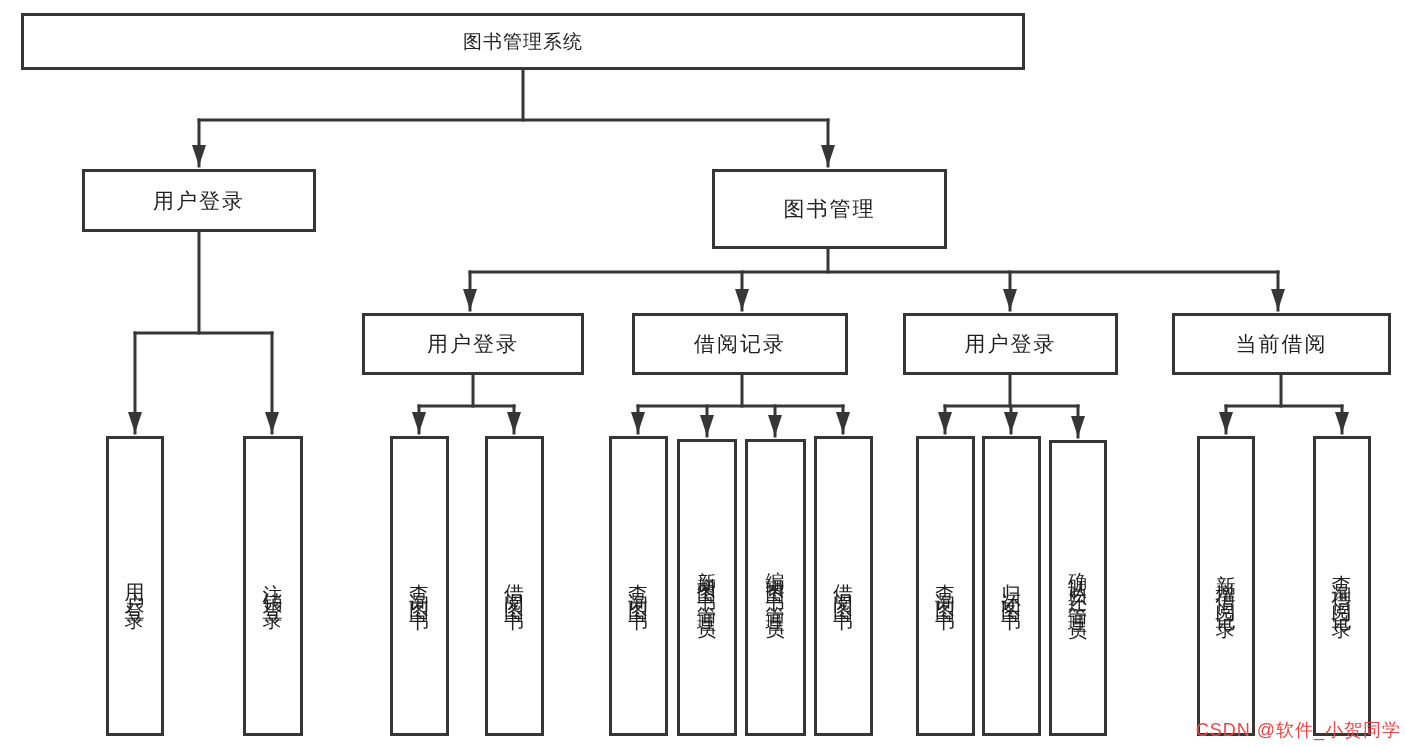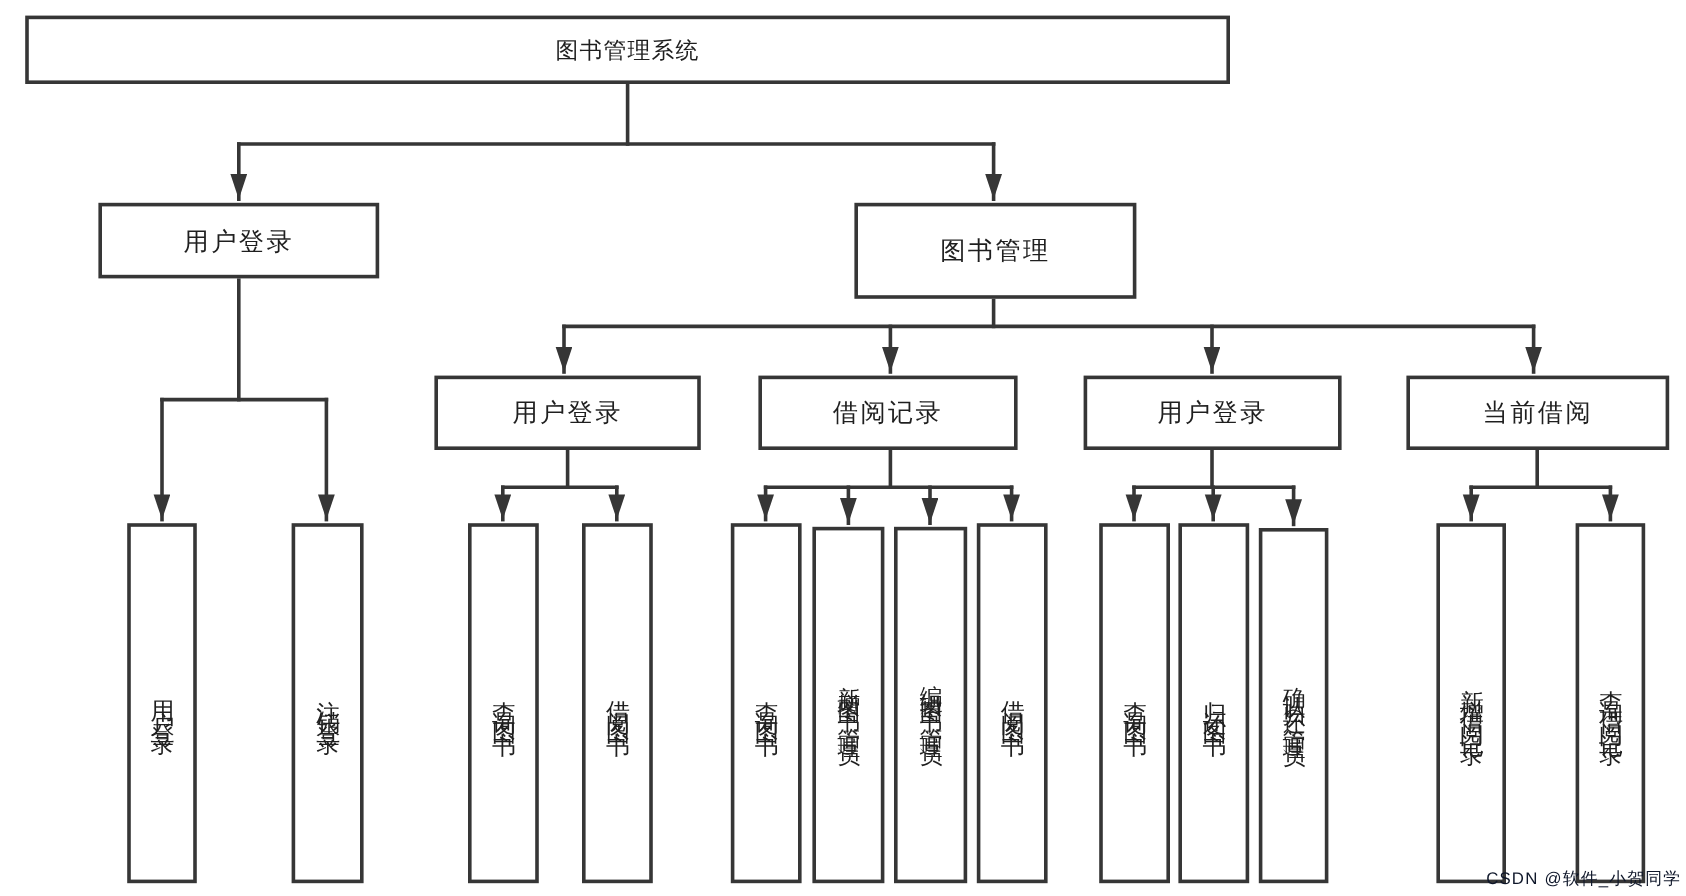--- a/index.html
+++ b/index.html
@@ -32,21 +32,21 @@
   .l-bb-1    {left:609px; top:436px;width:59px;height:300px;}
   .l-bb-2    {left:677px; top:439px;width:60px;height:297px;}
   .l-bb-3    {left:745px; top:439px;width:61px;height:297px;}
   .l-bb-4    {left:814px; top:436px;width:59px;height:300px;}
   .l-cb-1    {left:916px; top:436px;width:59px;height:300px;}
   .l-cb-2    {left:982px; top:436px;width:59px;height:300px;}
   .l-cb-3    {left:1049px;top:440px;width:58px;height:296px;}
   .l-br-1    {left:1197px;top:436px;width:58px;height:300px;}
   .l-br-2    {left:1313px;top:436px;width:58px;height:300px;}
 
-  #watermark{position:absolute;right:4px;bottom:5px;font-size:14px;color:#0f172a;
+  #watermark{position:absolute;right:4px;bottom:5px;font-size:18px;color:#ef4444;
              letter-spacing:1px;z-index:10;white-space:nowrap;}
 </style>
 </head>
 <body>
 
 <div id="stage">
 
   <svg id="connectors" viewBox="0 0 1405 747" fill="none" stroke="#363636" stroke-width="3" stroke-linecap="square">
     <defs>
       <marker id="ah" markerUnits="userSpaceOnUse" markerWidth="22" markerHeight="16" refX="21" refY="7" orient="auto">

